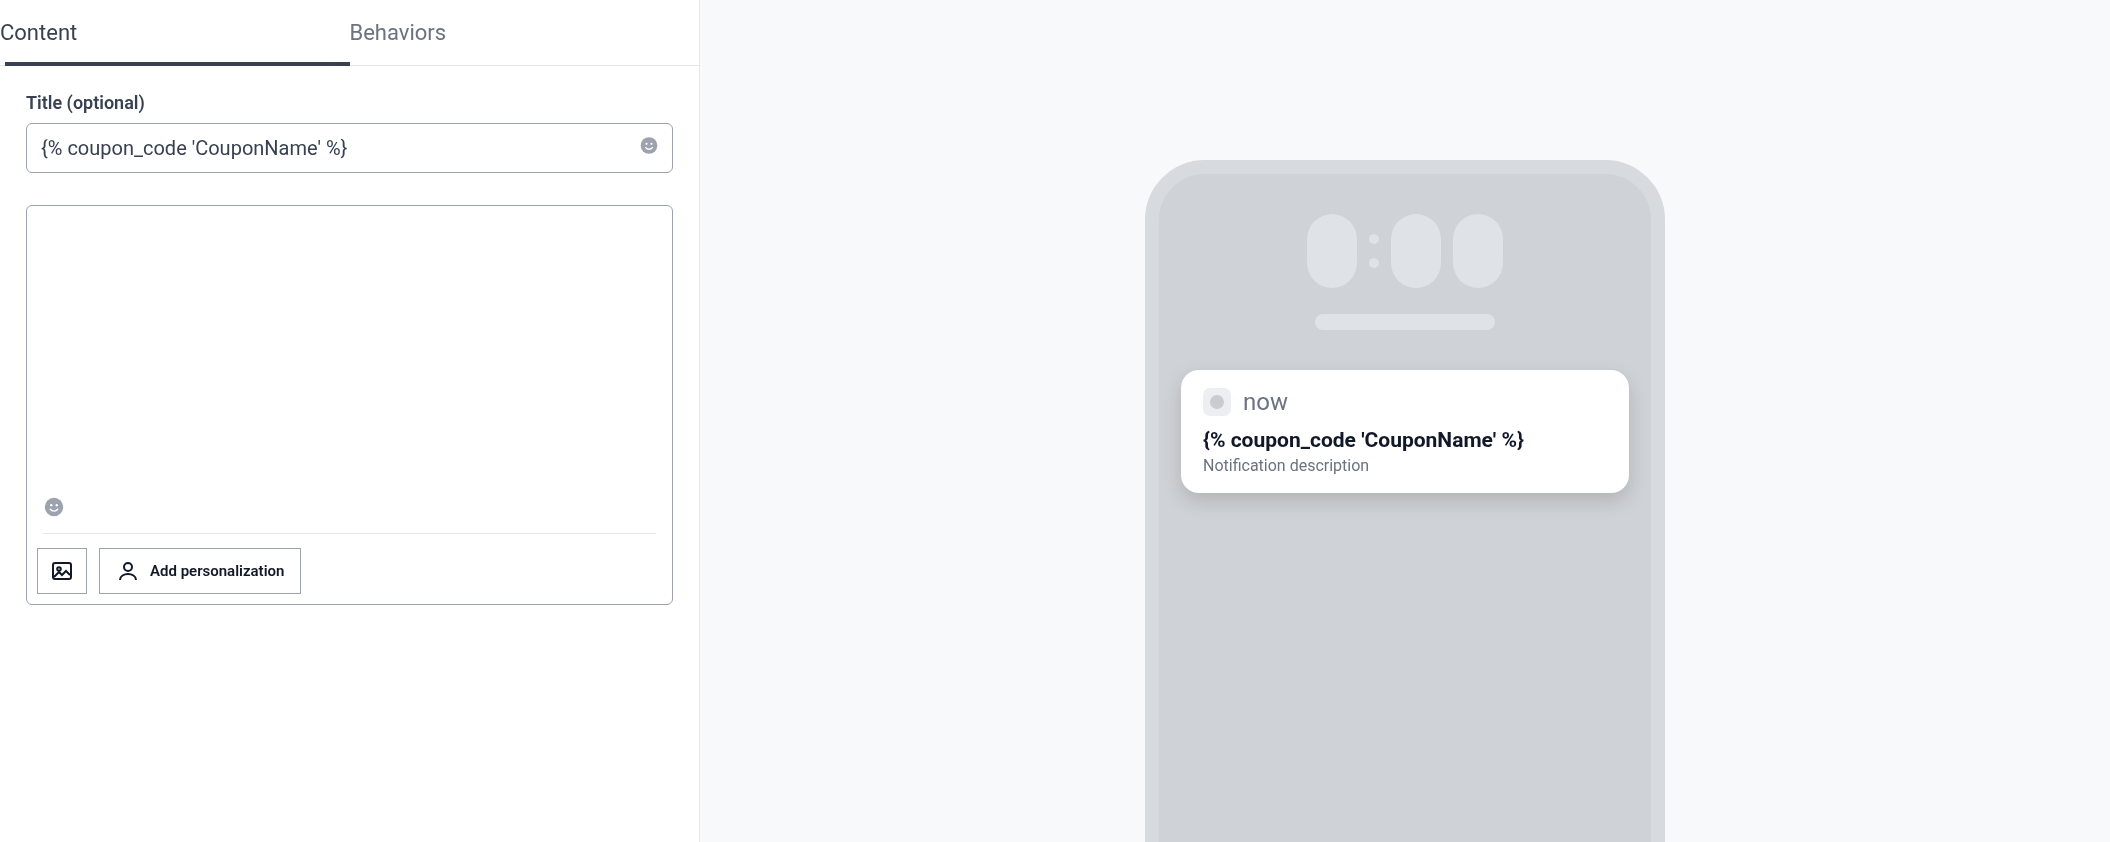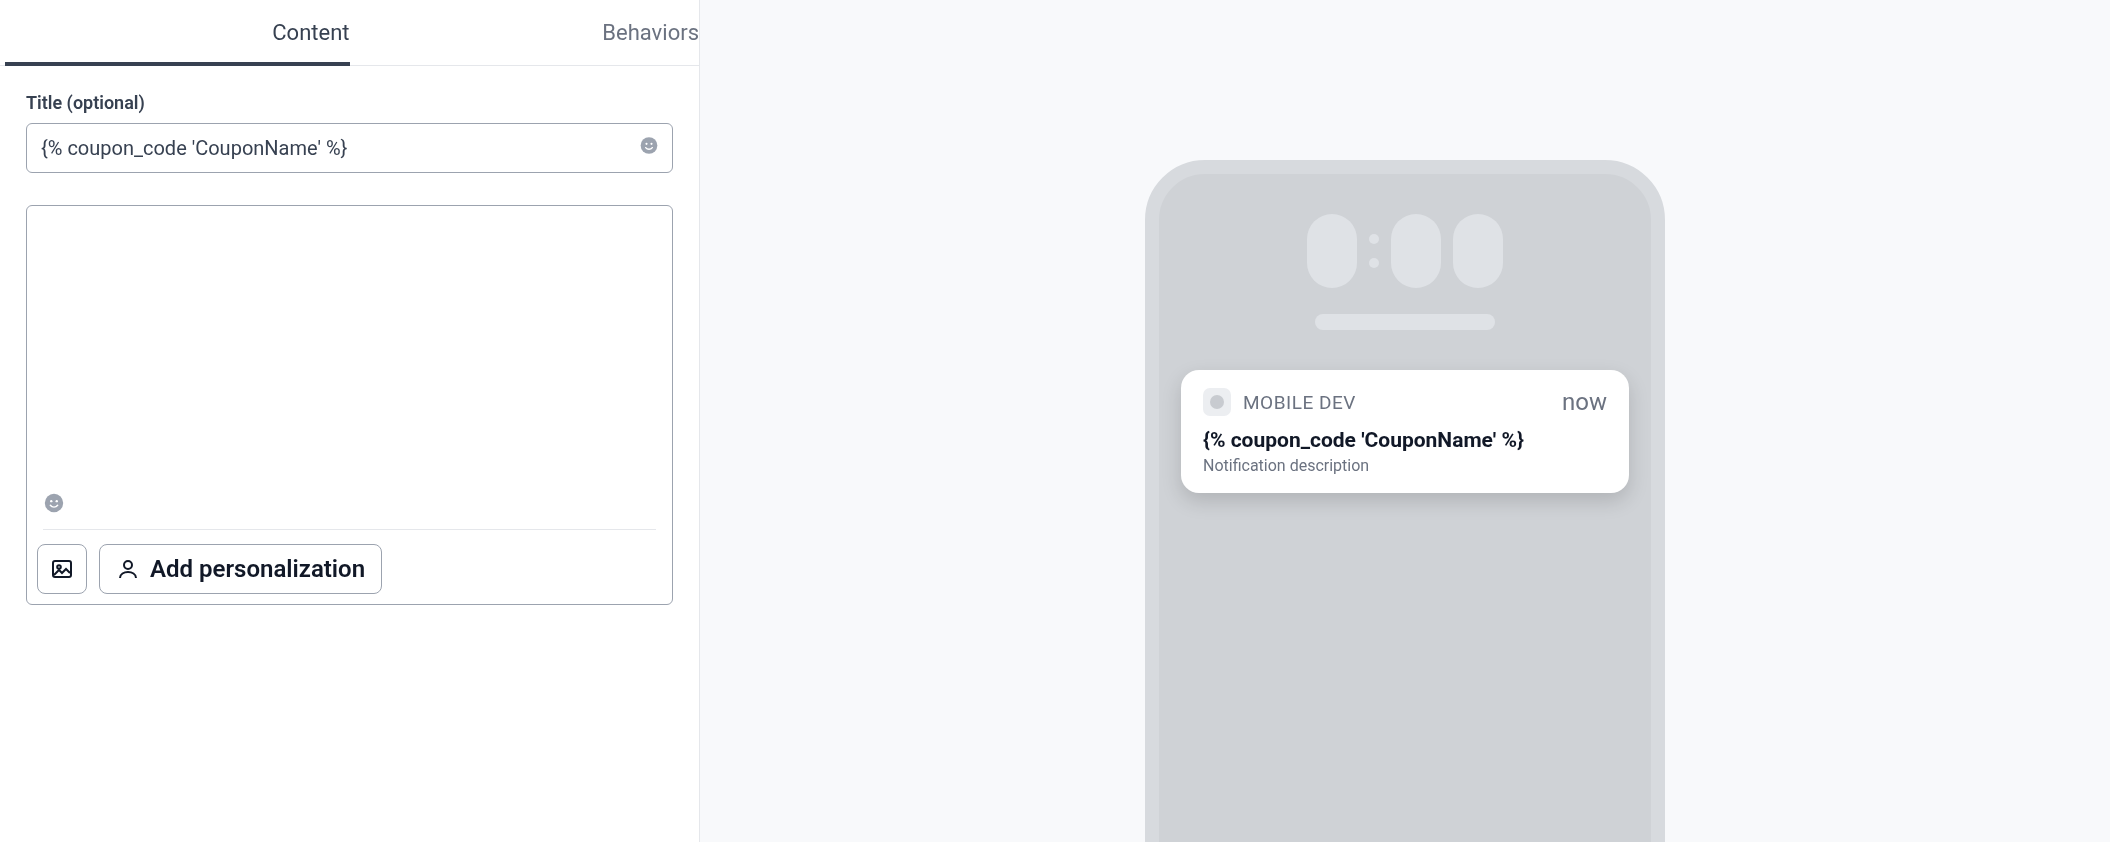--- a/index.html
+++ b/index.html
@@ -11,21 +11,21 @@
       background: #fff;
       display: flex;
       flex-direction: column;
     }
     .tabs {
       display: flex;
       border-bottom: 1px solid #e5e7eb;
     }
     .tab {
       flex: 1;
-      text-align: right;
+      text-align: left;
       padding: 20px 0;
       font-size: 22px;
       color: #6b7280;
       cursor: pointer;
       position: relative;
     }
     .tab.active {
       color: #374151;
     }
     .tab.active::after {
@@ -103,24 +103,24 @@
       height: 1px;
       background: #e5e7eb;
       margin: 0 6px 14px 6px;
     }
     .action-row { display: flex; gap: 12px; }
     .btn {
       display: inline-flex;
       align-items: center;
       gap: 10px;
       border: 1px solid #9ca3af;
-      border-radius: 8px;
+      border-radius: 0;
       background: #fff;
       padding: 10px 16px;
-      font-size: 24px;
+      font-size: 15px;
       font-weight: 600;
       color: #111827;
       cursor: pointer;
     }
     .btn svg { width: 24px; height: 24px; stroke: #111827; }
     .icon-btn { padding: 10px 12px; }
 
     .chars-remaining {
       font-size: 17px;
       color: #6b7280;
@@ -246,20 +246,19 @@
       <div class="pill pill-lg"></div>
       <div class="pill pill-lg"></div>
     </div>
     <div class="bar"></div>
 
     <div class="notification">
       <div class="notif-head">
         <div class="notif-icon">
             <div class="notif-icon-inner"></div>
           </div>
-        <div class="notif-app">MOBILE DEV</div>
         <div class="notif-time">now</div>
       </div>
       <div class="notif-title">{% coupon_code 'CouponName' %}</div>
       <div class="notif-desc">Notification description</div>
     </div>
   </div>
 </div>
 
 </body></html>

